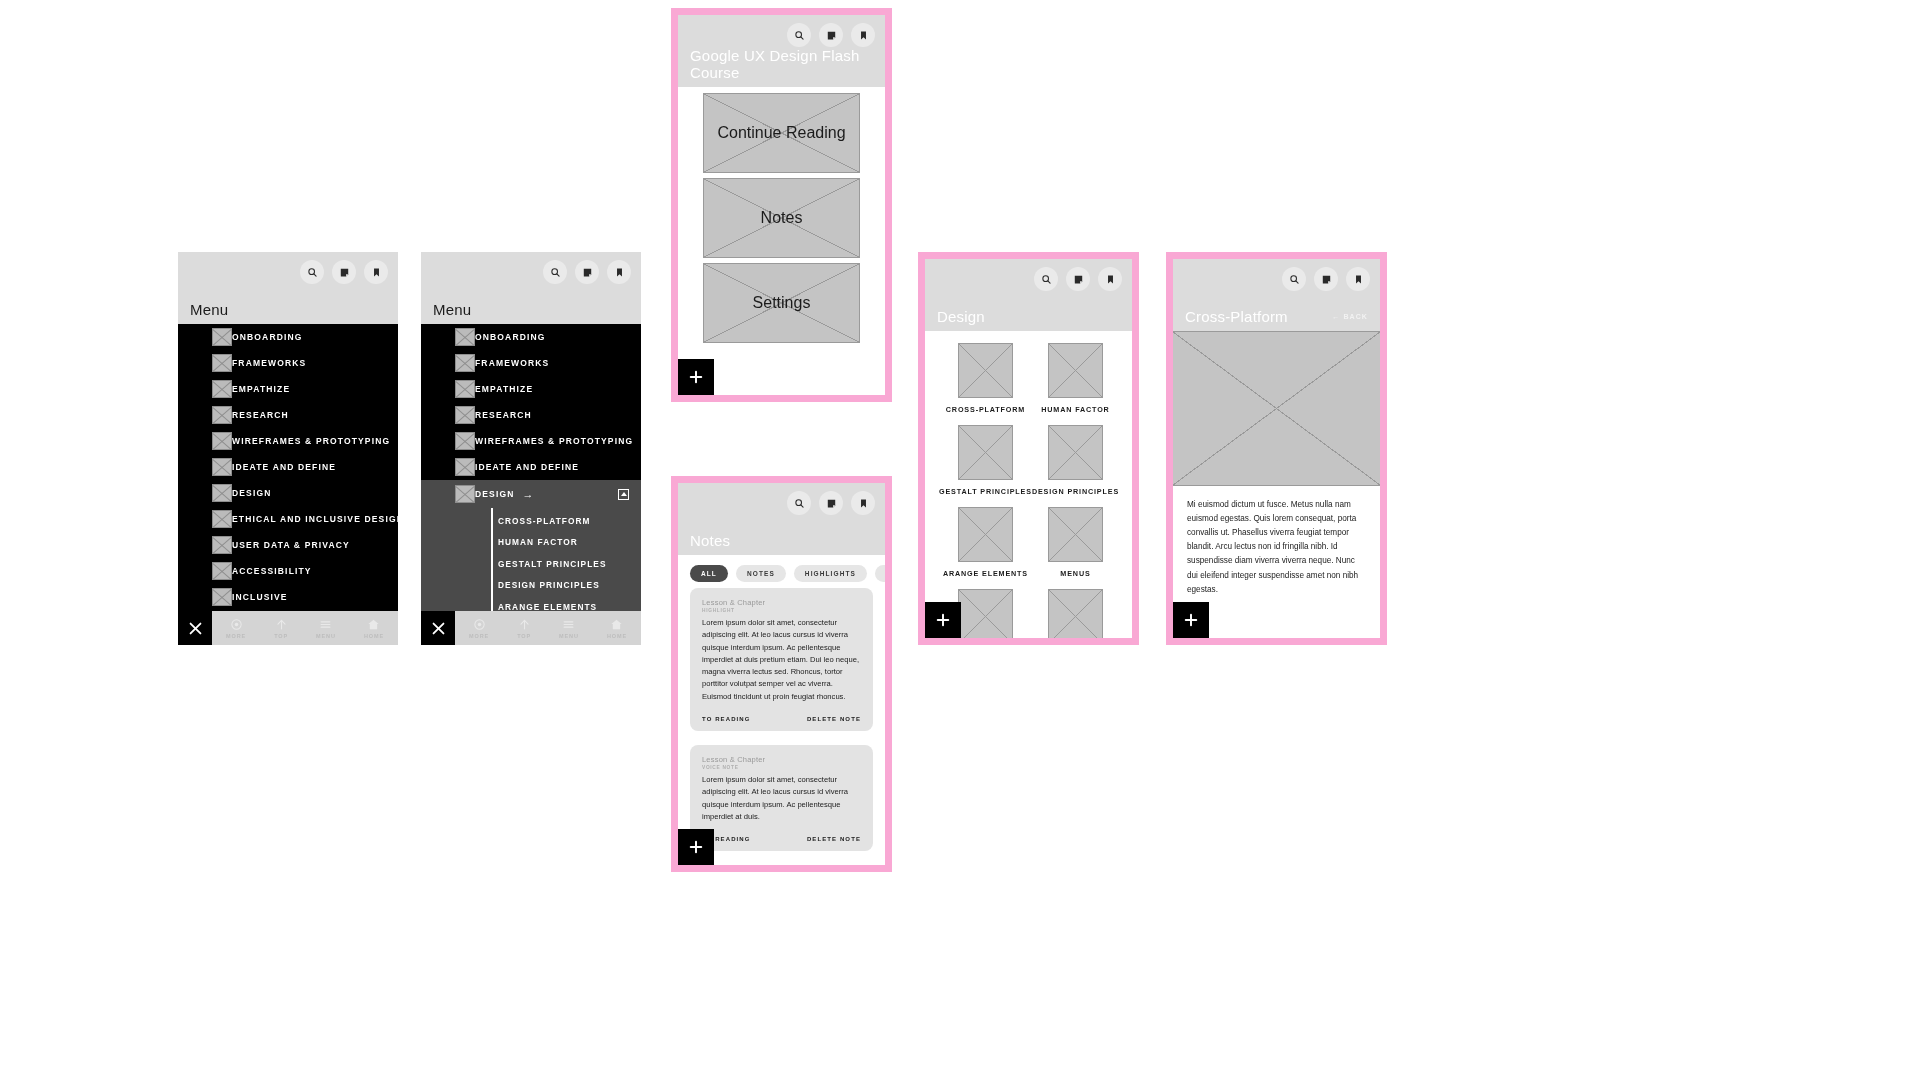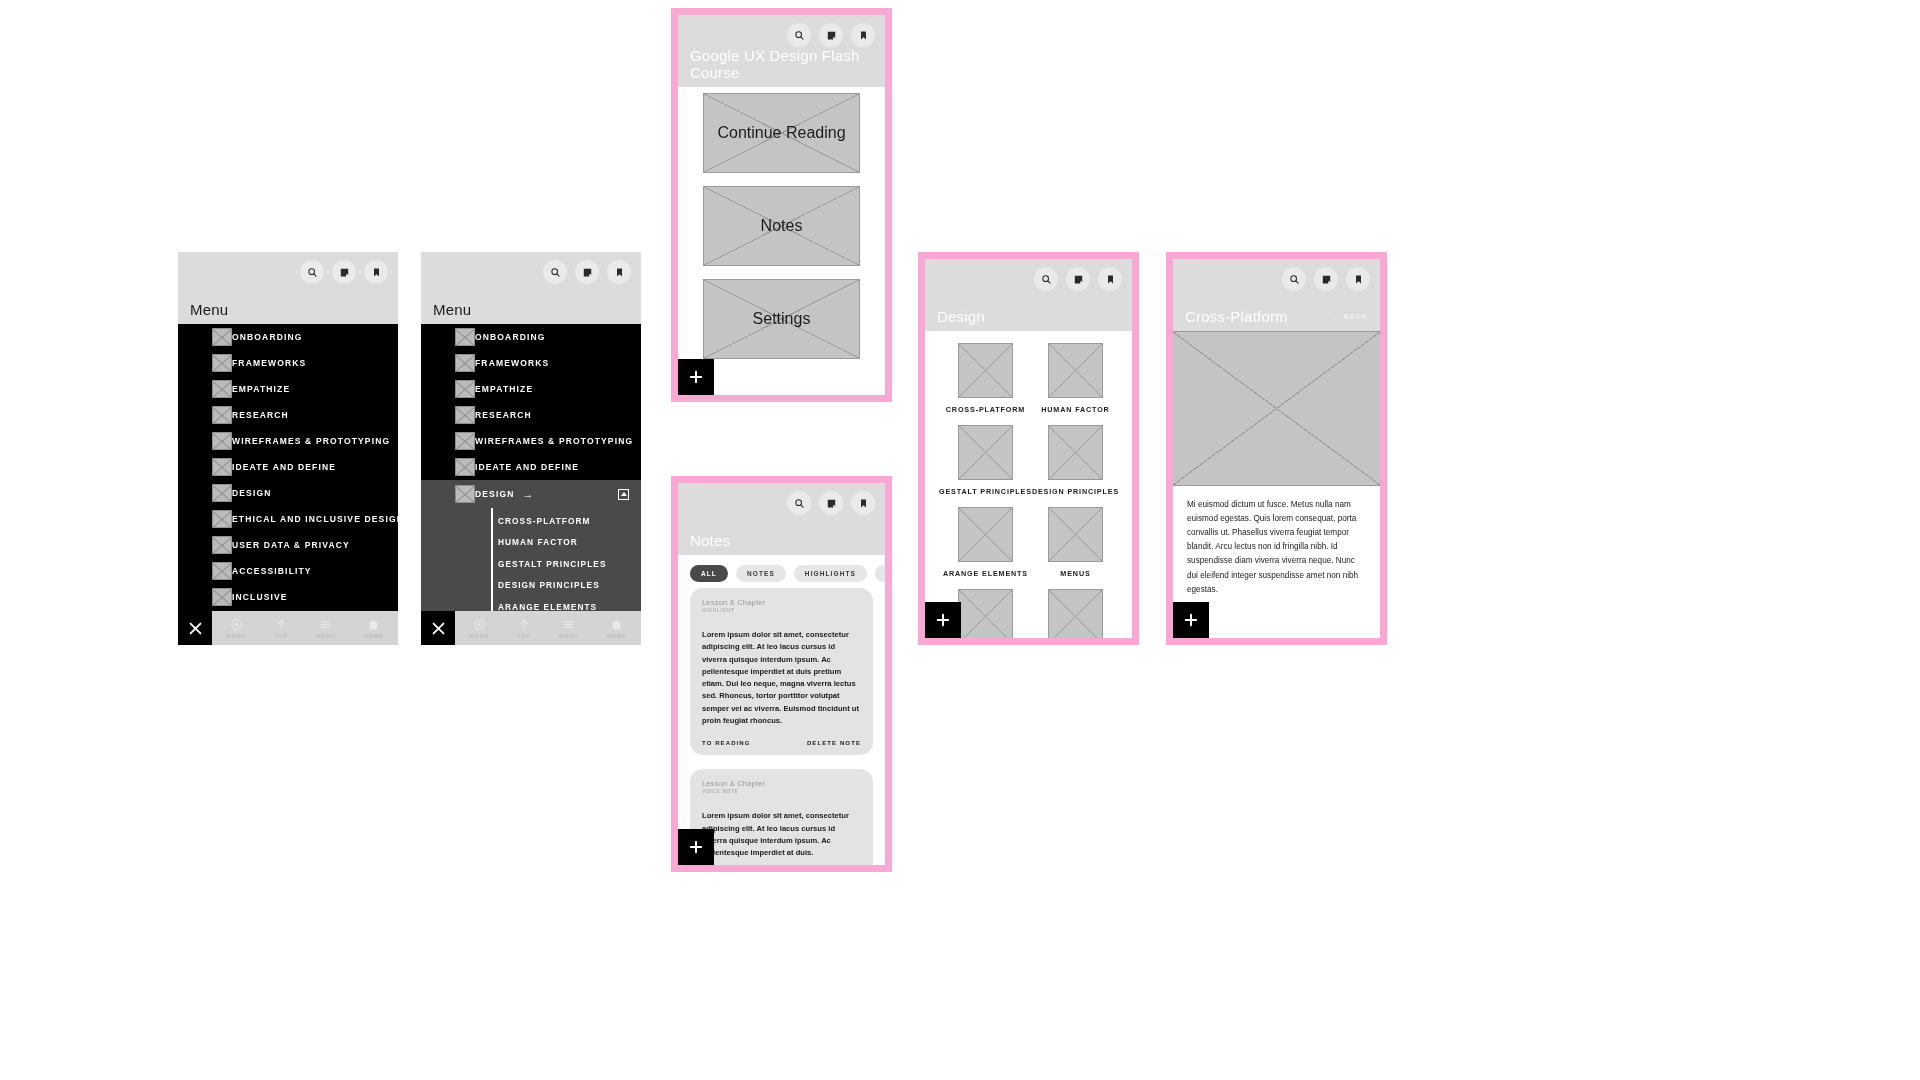--- a/index.html
+++ b/index.html
@@ -164,37 +164,37 @@
   }
   .ph::after {
     background:
       linear-gradient(to bottom left,
         transparent calc(50% - 0.5px), #9a9a9a calc(50% - 0.5px),
         #9a9a9a calc(50% + 0.5px), transparent calc(50% + 0.5px));
   }
   .ph > span { position: relative; z-index: 2; font-size: 16px; color: #1b1b1b; }
 
   
-  .home-list { padding: 6px 25px 0 25px; display: flex; flex-direction: column; gap: 13px; }
+  .home-list { padding: 6px 25px 0 25px; display: flex; flex-direction: column; gap: 5px; }
   .home-card { height: 80px; }
 
   
   .chips { display: flex; gap: 8px; padding: 10px 12px 6px 12px; }
   .chip {
     border-radius: 999px; background: #e6e6e6;
     padding: 5px 11px;
     font-size: 6.5px; font-weight: bold; letter-spacing: 1.1px; color: #3a3a3a;
     white-space: nowrap;
   }
   .chip.active { background: #4a4a4a; color: #ffffff; }
   .note-list { padding: 0 12px 0 12px; display: flex; flex-direction: column; gap: 14px; }
-  .note-card { background: #e3e3e3; border-radius: 13px; padding: 10px 12px 9px 12px; }
+  .note-card { background: #e3e3e3; border-radius: 8px; padding: 10px 12px 9px 12px; }
   .note-head { font-size: 7.5px; color: #9a9a9a; letter-spacing: .2px; }
   .note-kind { font-size: 4.8px; color: #b0b0b0; font-weight: bold; letter-spacing: .7px; margin-top: 1px; }
-  .note-body { font-size: 7.6px; line-height: 1.62; color: #1b1b1b; margin-top: 16px; font-weight: bold; }
+  .note-body { font-size: 7.6px; line-height: 1.62; color: #1b1b1b; margin-top: 4px; }
   .note-actions { display: flex; justify-content: space-between; margin-top: 13px; }
   .note-actions div { font-size: 6px; font-weight: bold; letter-spacing: 1.1px; color: #1b1b1b; }
 
   
   .grid { padding: 12px 14px 0 14px; display: grid; grid-template-columns: 1fr 1fr; row-gap: 11px; }
   .gcell { display: flex; flex-direction: column; align-items: center; }
   .gthumb { width: 55px; height: 55px; }
   .glabel { margin-top: 7px; font-size: 7.2px; font-weight: bold; letter-spacing: .85px; color: #1b1b1b; white-space: nowrap; }
 
   

